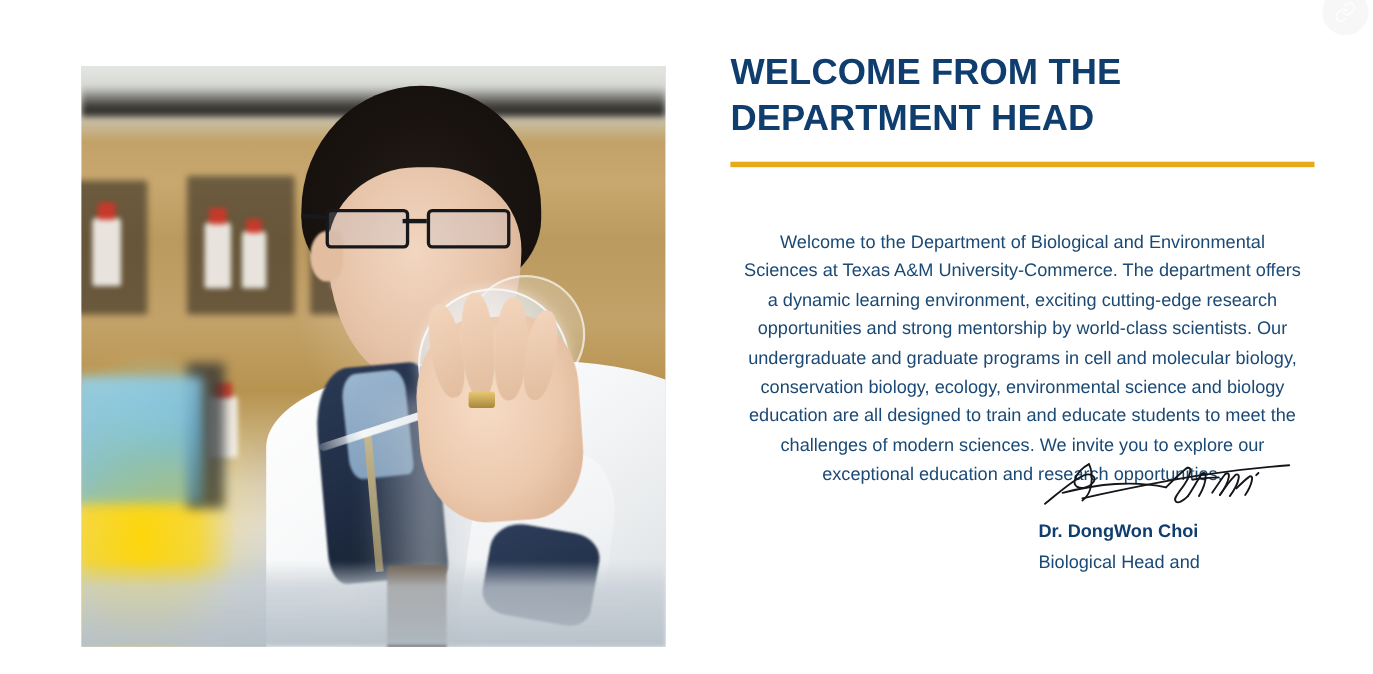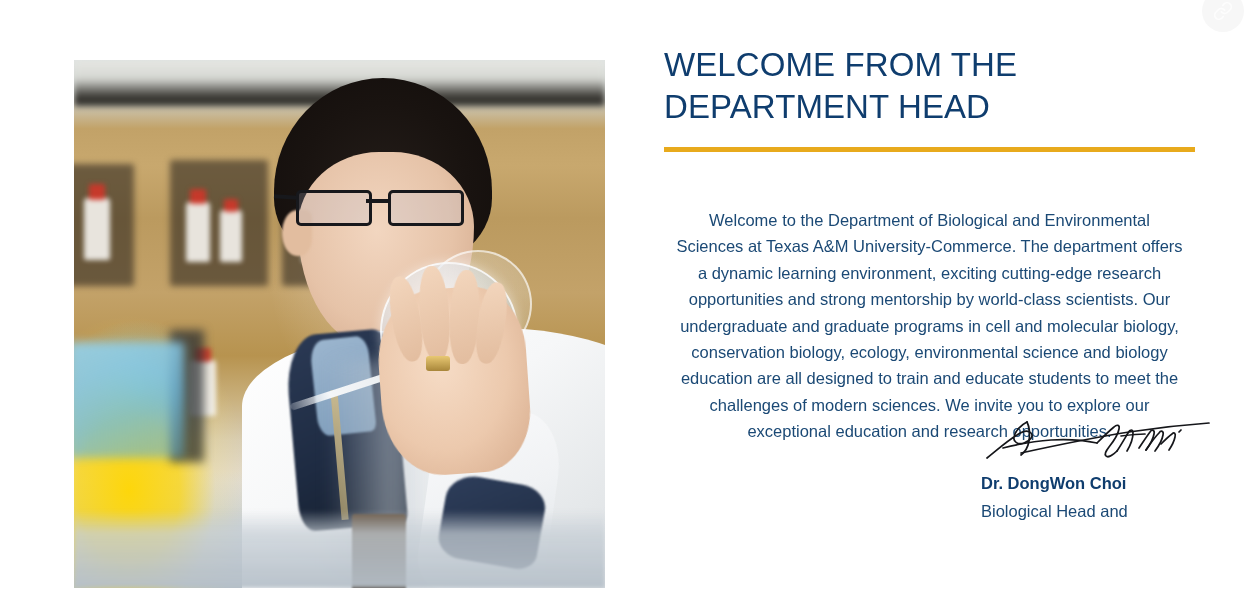--- a/index.html
+++ b/index.html
@@ -306,21 +306,21 @@
   .content {
     position: absolute;
     left: 664px;
     top: 44px;
     width: 531px;
   }
   .headline {
     margin: 0;
     font-size: 33px;
     line-height: 42px;
-    font-weight: 400;
+    font-weight: 700;
     letter-spacing: 0.1px;
     color: #0f3d6e;
     text-transform: uppercase;
     font-family: "Liberation Sans", sans-serif;
   }
   .gold-rule {
     margin-top: 19px;
     width: 531px;
     height: 5px;
     background: #e8aa1c;
@@ -331,21 +331,21 @@
     font-size: 16.5px;
     line-height: 26.4px;
     color: #1b4975;
     font-weight: 400;
     text-align: center;
   }
 
   
   .sign-block {
     position: absolute;
-    left: 981px;
+    left: 944px;
     top: 414px;
     width: 245px;
   }
   .signature-svg {
     display: block;
     width: 240px;
     height: 50px;
     margin-left: 2px;
   }
   .sign-name {

